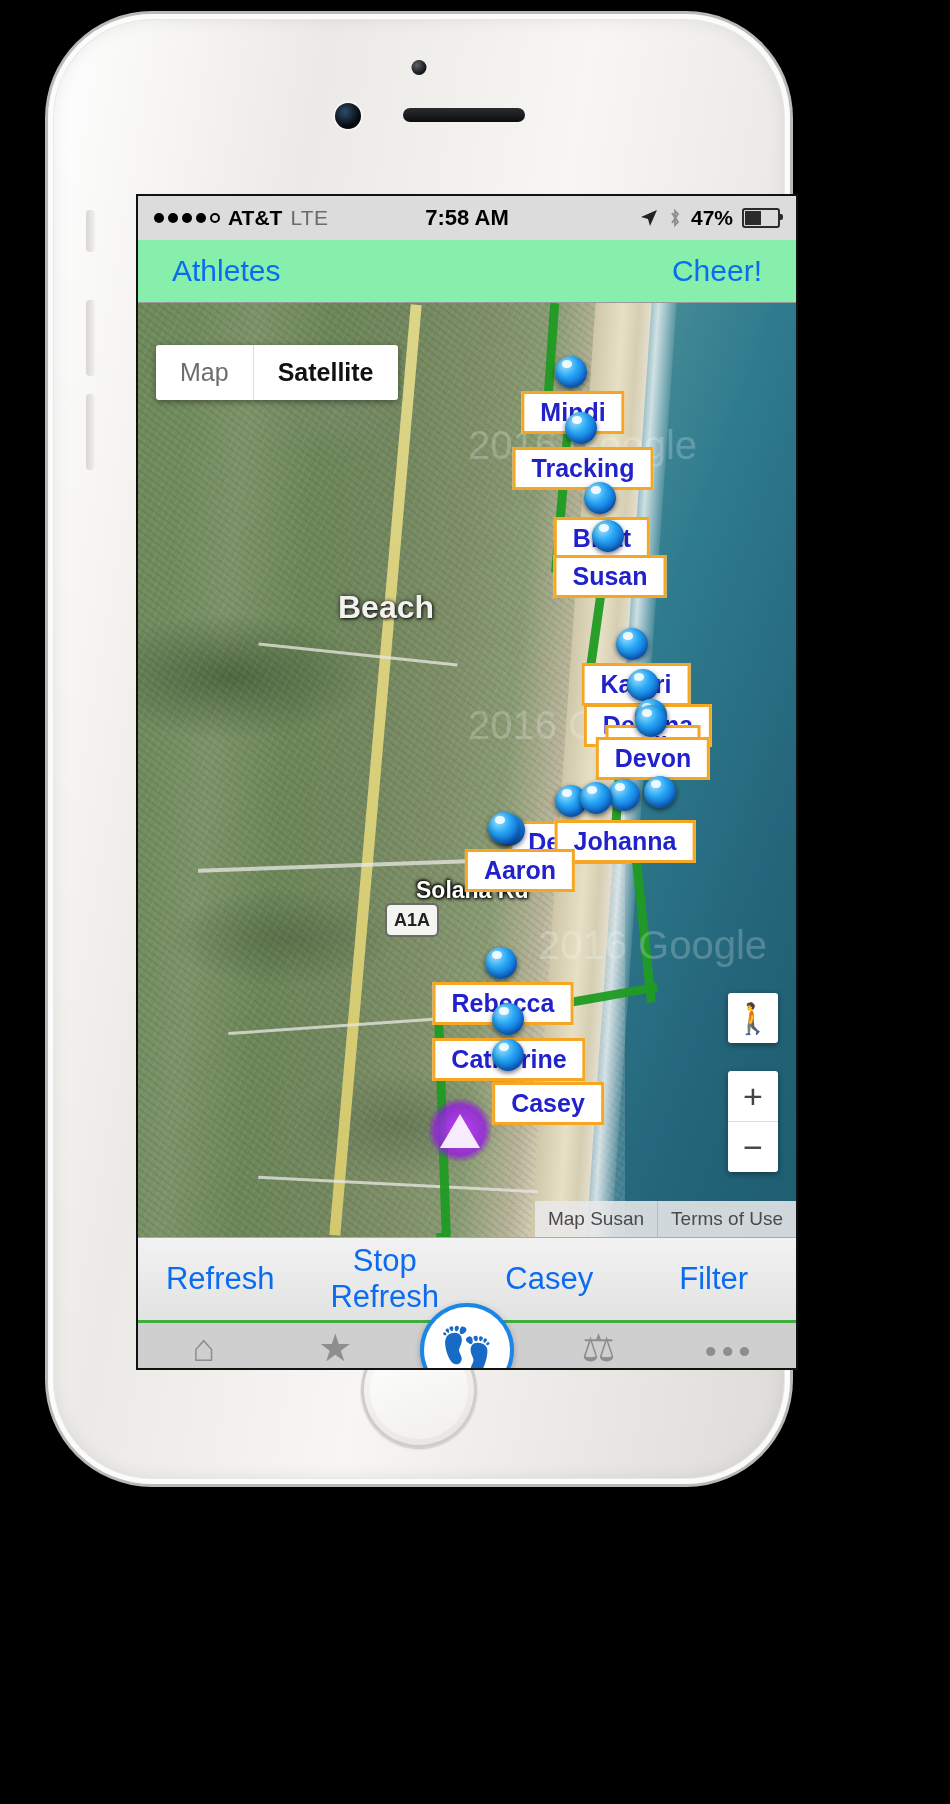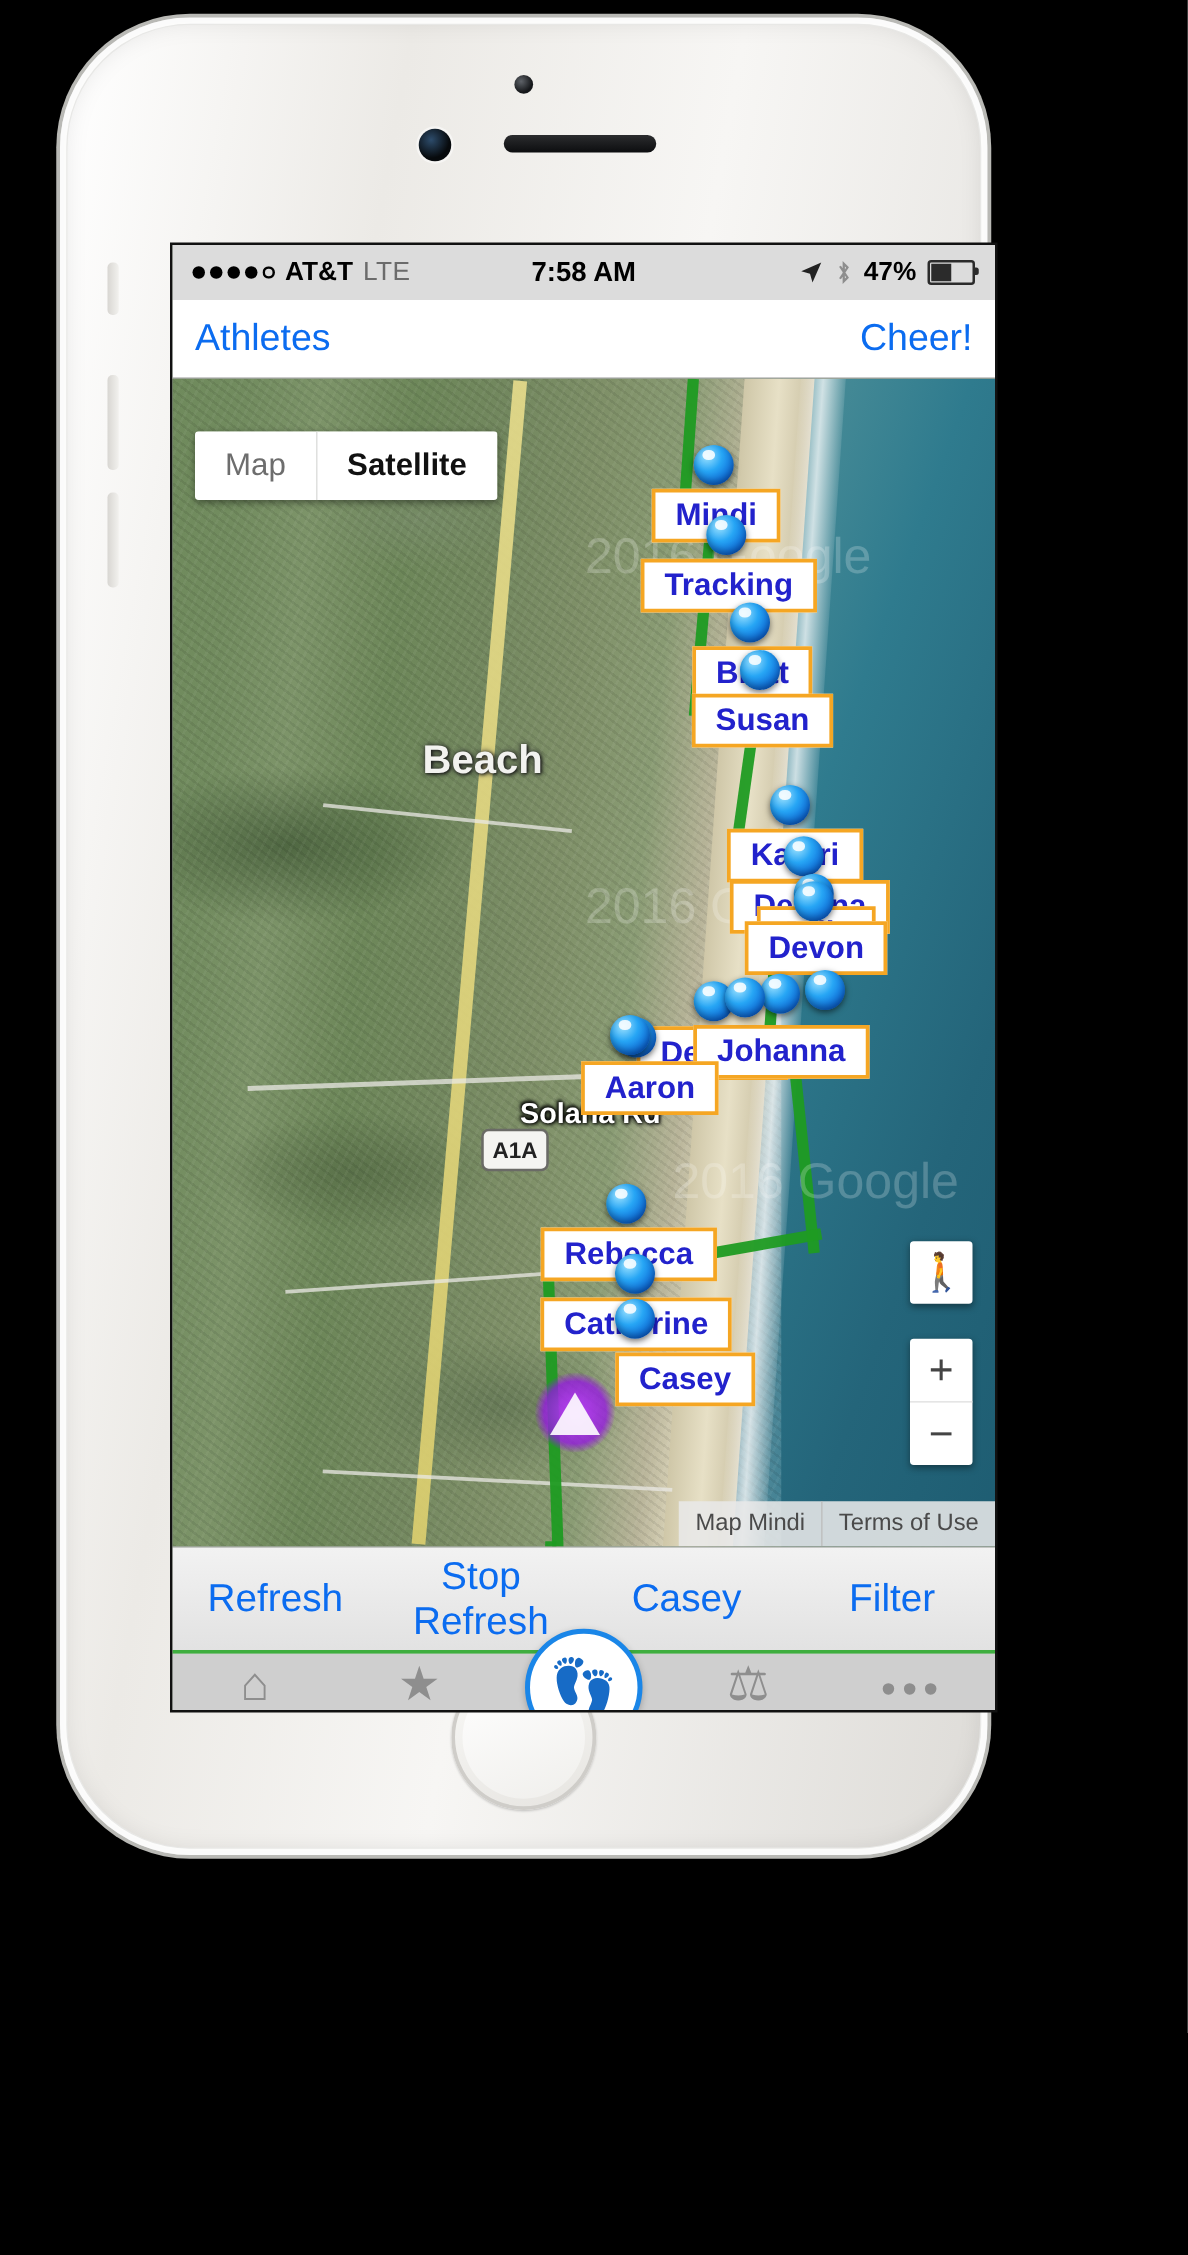--- a/index.html
+++ b/index.html
@@ -53,22 +53,22 @@
   .dot{width:10px;height:10px;border-radius:50%;background:#000;}
   .dot.hollow{background:transparent;box-shadow:inset 0 0 0 2px #000;}
   .lte{font-weight:normal;color:#6b6b6b;letter-spacing:.3px;}
   .sb-center{position:absolute;left:0;right:0;text-align:center;font-size:22px;font-weight:bold;}
   .sb-right{margin-left:auto;display:flex;align-items:center;gap:9px;position:relative;z-index:2;}
   .batt{width:34px;height:16px;border:2px solid #2b2b2b;border-radius:3px;position:relative;}
   .batt:after{content:"";position:absolute;right:-5px;top:4px;width:3px;height:6px;background:#2b2b2b;border-radius:0 2px 2px 0;}
   .batt-fill{position:absolute;left:1px;top:1px;bottom:1px;width:47%;background:#2b2b2b;}
 
   
-  .navbar{height:62px;background:#ffffff;display:flex;align-items:center;
-          padding:0 18px;border-bottom:1px solid #9a9a9a;position:relative;}
+  .navbar{height:62px;background:#86efac;display:flex;align-items:center;
+          padding:0 34px;border-bottom:1px solid #9a9a9a;position:relative;}
   .nav-btn{font-size:30px;color:#0b6cf0;font-weight:500;cursor:pointer;}
   .nav-title{position:absolute;left:0;right:0;text-align:center;font-size:31px;
              font-weight:bold;color:#111;}
   .nav-right{margin-left:auto;position:relative;z-index:2;}
 
   
   .map{position:relative;height:934px;overflow:hidden;
        background:#5d7a4e;}
   .map-sat{position:absolute;inset:0;
     background:
@@ -288,21 +288,21 @@
 
       <div class="burst" style="left:322px;top:827px;"></div>
 
       <div class="pegman">🚶</div>
       <div class="zoomctl">
         <div>+</div>
         <div>−</div>
       </div>
 
       <div class="attrib">
-        <span>Map Mindi</span>
+        <span>Map Susan</span>
         <span>Terms of Use</span>
       </div>
     </div>
 
     <div class="toolbar">
       <div>Refresh</div>
       <div>Stop Refresh</div>
       <div>Casey</div>
       <div>Filter</div>
     </div>

